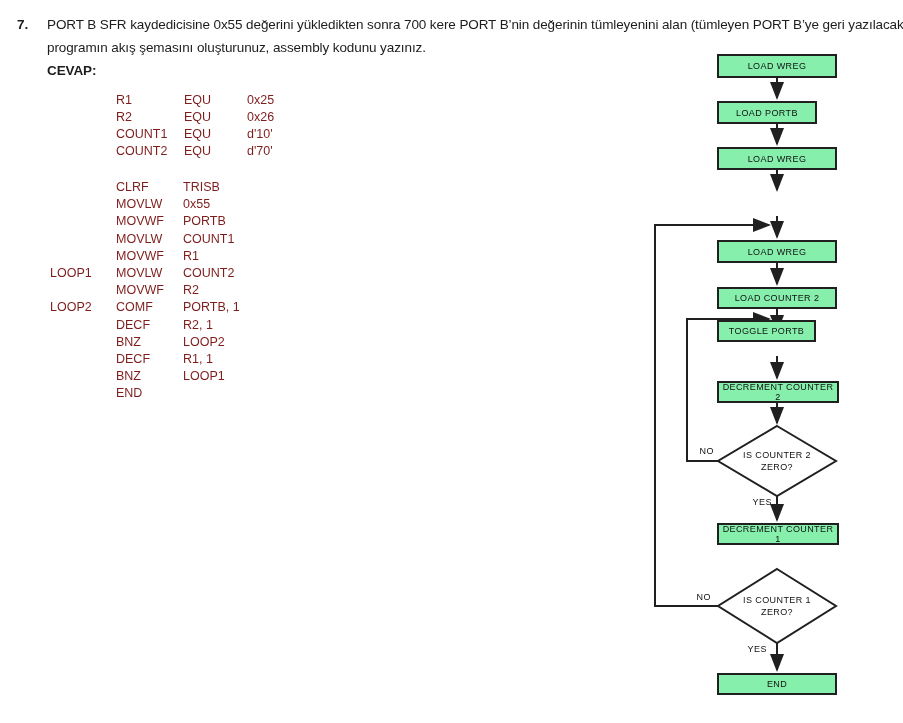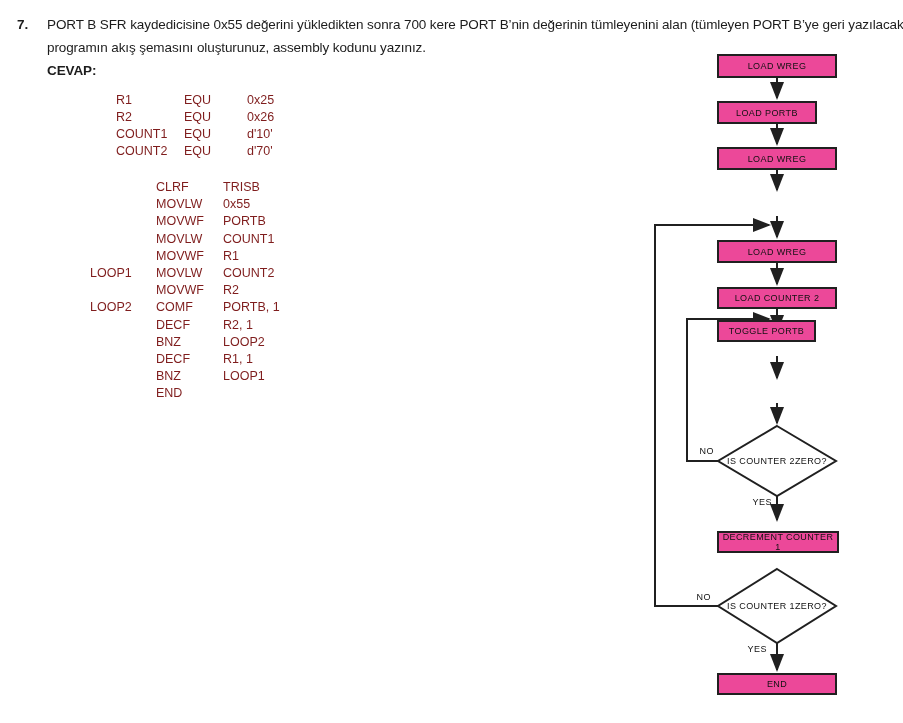--- a/index.html
+++ b/index.html
@@ -23,33 +23,33 @@
     letter-spacing: -0.1px;
   }
   .answer-label { font-weight: bold; }
 
   
   .asm { position: absolute; font-size: 12.5px; color: #7f1d1d; }
   .asm-equates { left: 116px; top: 92px; }
   .asm-program { left: 50px;  top: 179px; }
   .asm-row { display: grid; white-space: pre; }
   .asm-equates .asm-row { grid-template-columns: 68px 63px auto; line-height: 17px; }
-  .asm-program .asm-row { grid-template-columns: 66px 67px auto; line-height: 17.2px; margin-left: 40px; }
+  .asm-program .asm-row { grid-template-columns: 66px 67px auto; line-height: 17.2px; }
 
   
   .flow-svg { position: absolute; left: 0; top: 0; }
   .flow-node {
     position: absolute; box-sizing: border-box;
-    border: 2px solid #202020; background: #ec4899;
+    border: 2px solid #202020; background: #86efac;
     display: flex; align-items: center; justify-content: center;
     font-size: 9px; letter-spacing: 0.4px; color: #111;
     text-align: center;
   }
   .flow-decision-label {
-    position: absolute; display: flex; 
+    position: absolute; display: flex; flex-direction: column;
     align-items: center; justify-content: center;
     font-size: 9px; letter-spacing: 0.4px; line-height: 12px;
     color: #111; text-align: center;
   }
   .edge-label {
     position: absolute; font-size: 9px; letter-spacing: 0.5px; color: #111;
   }
 </style>
 </head>
 <body>
@@ -194,21 +194,22 @@
       <polygon points="777,569 836,606 777,643 718,606" fill="#ffffff"></polygon>
     </g>
   </svg>
 
   <div class="flow-node" style="left:717px; top:54px;  width:120px; height:24px;">LOAD WREG</div>
   <div class="flow-node" style="left:717px; top:101px; width:100px; height:23px;">LOAD PORTB</div>
   <div class="flow-node" style="left:717px; top:147px; width:120px; height:23px;">LOAD WREG</div>
   <div class="flow-node" style="left:717px; top:240px; width:120px; height:23px;">LOAD WREG</div>
   <div class="flow-node" style="left:717px; top:287px; width:120px; height:22px;">LOAD COUNTER 2</div>
   <div class="flow-node" style="left:717px; top:320px; width:99px; height:22px;">TOGGLE PORTB</div>
-  <div class="flow-node" style="left:717px; top:523px; width:122px; height:22px;margin-top:8px;">DECREMENT COUNTER 1</div>
+  <div class="flow-node" style="left:717px; top:381px; width:122px; height:22px;">DECREMENT COUNTER 2</div>
+  <div class="flow-node" style="left:717px; top:523px; width:122px; height:22px;">DECREMENT COUNTER 1</div>
   <div class="flow-node" style="left:717px; top:673px; width:120px; height:22px;">END</div>
 
   <div class="flow-decision-label" style="left:722px; top:426px; width:110px; height:70px;">
     <span>IS COUNTER 2</span>
     <span>ZERO?</span>
   </div>
   <div class="flow-decision-label" style="left:722px; top:569px; width:110px; height:74px;">
     <span>IS COUNTER 1</span>
     <span>ZERO?</span>
   </div>

